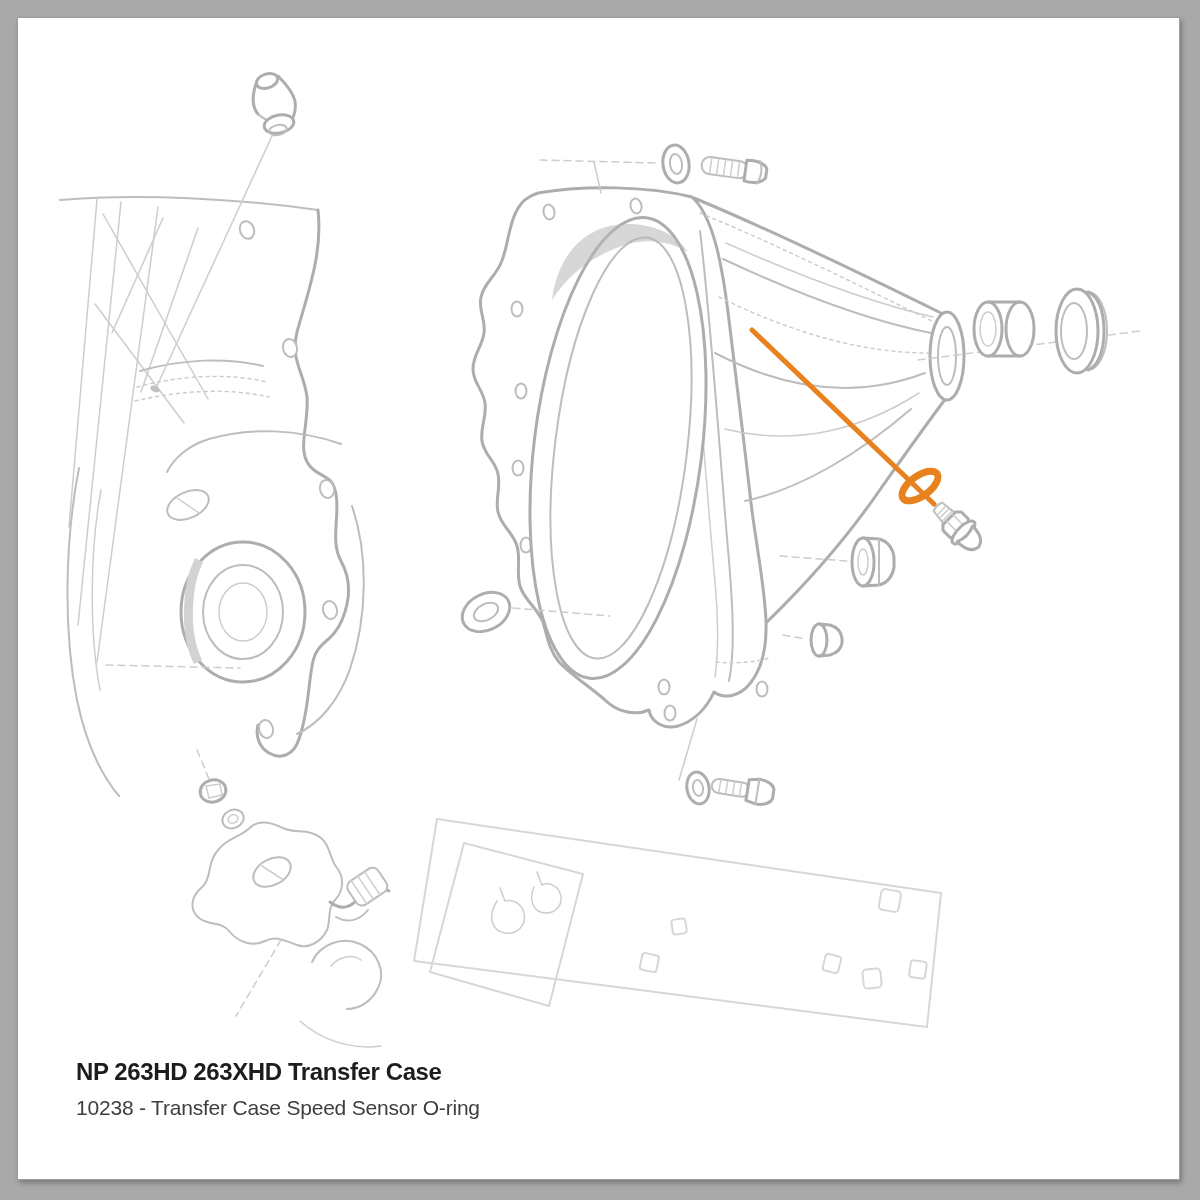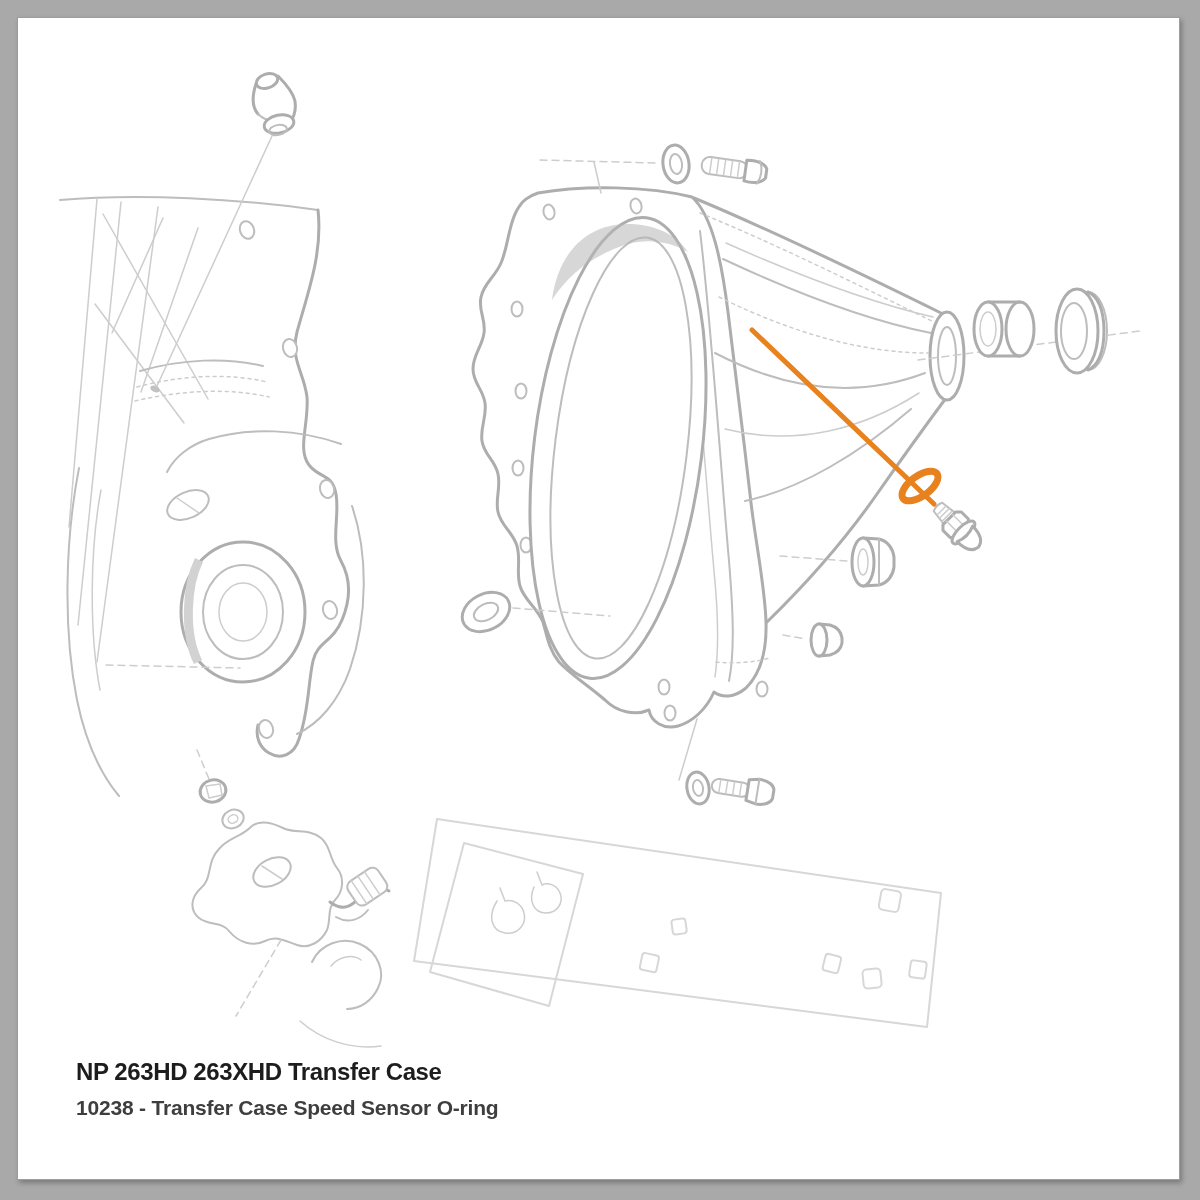--- a/index.html
+++ b/index.html
@@ -53,21 +53,21 @@
   .caption .title {
     font-size: 24px;
     font-weight: 700;
     color: #1d1d1d;
     letter-spacing: -0.4px;
     line-height: 1.1;
   }
   .caption .subtitle {
     margin-top: 11px;
     font-size: 21px;
-    font-weight: 700;
+    font-weight: 400;
     color: #3e3e3e;
     letter-spacing: -0.2px;
     line-height: 1.1;
   }
 </style>
 </head>
 <body>
 
 <div class="page">
   <div class="card">

